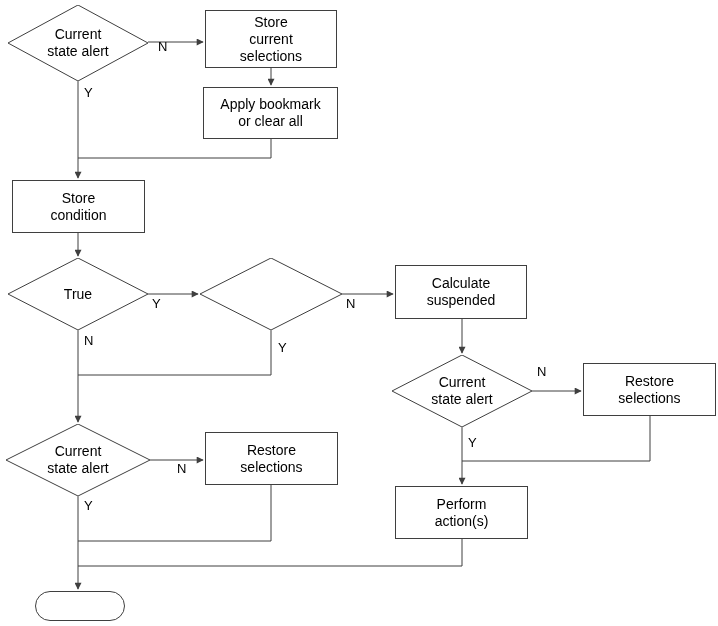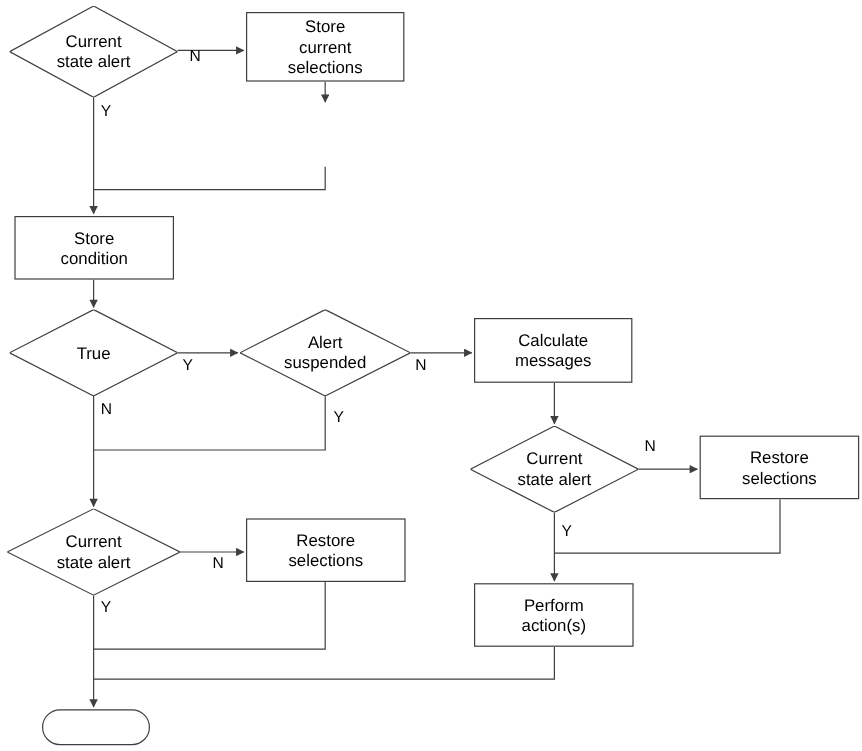--- a/index.html
+++ b/index.html
@@ -70,44 +70,46 @@
     <span class="node-label">Current
 state alert</span>
   </div>
 
   <div class="node rect" style="left:205px; top:10px; width:132px; height:58px;justify-content:center;">
     <span class="node-label">Store
 current
 selections</span>
   </div>
 
+  <div class="node rect" style="left:203px; top:87px; width:135px; height:52px;">
+    <span class="node-label">Apply bookmark
+or clear all</span>
+  </div>
 
   <div class="node rect" style="left:12px; top:180px; width:133px; height:53px;">
     <span class="node-label">Store
 condition</span>
   </div>
 
   <div class="node diamond" style="left:8px; top:258px; width:140px; height:72px;">
     <svg class="diamond-shape" viewBox="0 0 100 100" preserveAspectRatio="none">
         <polygon class="diamond-poly" points="50,0 100,50 50,100 0,50" vector-effect="non-scaling-stroke"></polygon>
       </svg>
     <span class="node-label">True</span>
   </div>
 
   <div class="node diamond" style="left:200px; top:258px; width:142px; height:72px;">
     <svg class="diamond-shape" viewBox="0 0 100 100" preserveAspectRatio="none">
         <polygon class="diamond-poly" points="50,0 100,50 50,100 0,50" vector-effect="non-scaling-stroke"></polygon>
       </svg>
-    <span class="node-label">Alert
-suspended</span>
   </div>
 
   <div class="node rect" style="left:395px; top:265px; width:132px; height:54px;">
     <span class="node-label">Calculate
-messages</span>
+suspended</span>
   </div>
 
   <div class="node diamond" style="left:392px; top:355px; width:140px; height:72px;">
     <svg class="diamond-shape" viewBox="0 0 100 100" preserveAspectRatio="none">
         <polygon class="diamond-poly" points="50,0 100,50 50,100 0,50" vector-effect="non-scaling-stroke"></polygon>
       </svg>
     <span class="node-label">Current
 state alert</span>
   </div>
 

